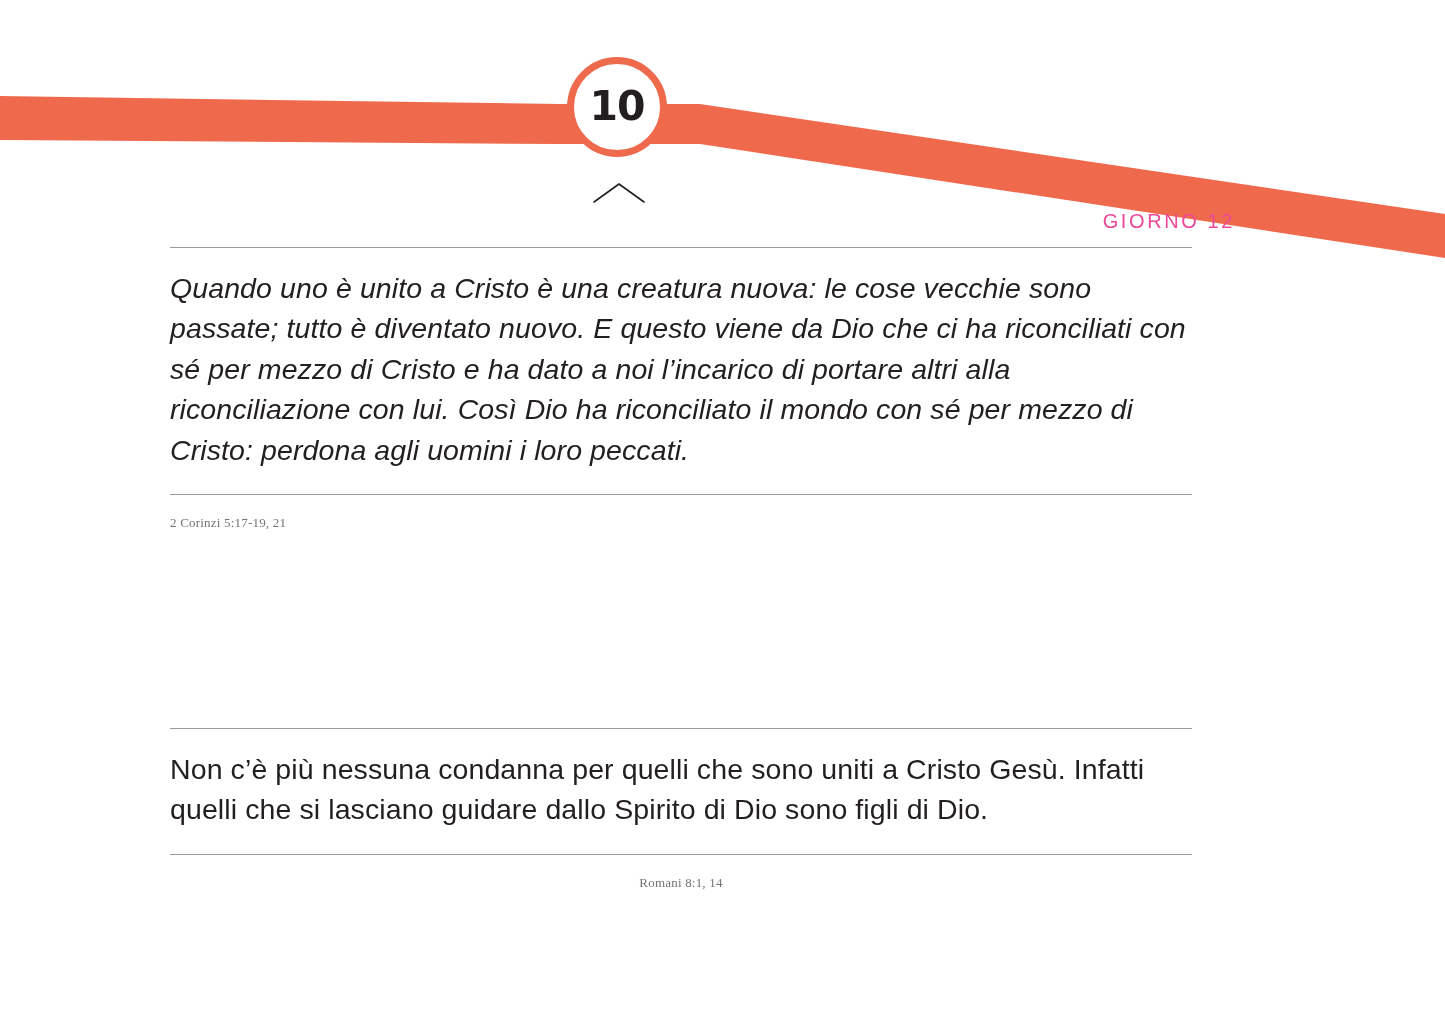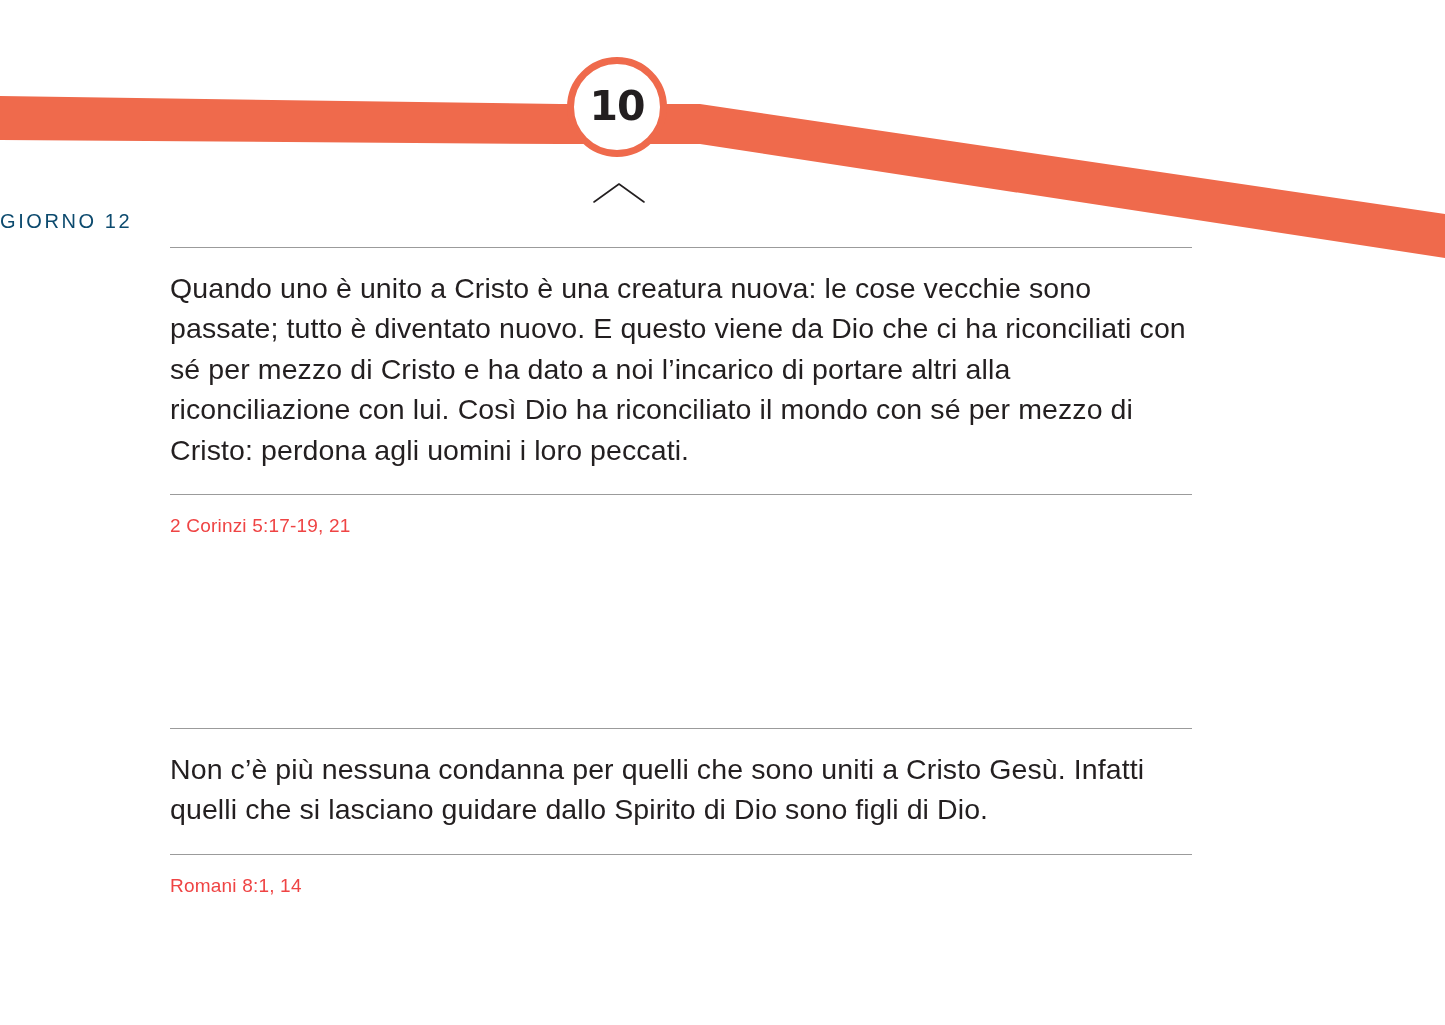--- a/index.html
+++ b/index.html
@@ -60,22 +60,22 @@
     left: 592px;
     top: 182px;
     width: 54px;
     height: 22px;
   }
   .day-label {
     position: absolute;
     left: 0;
     top: 210px;
     width: 1235px;
-    text-align: left;
-    color: #0c4a6e;
+    text-align: right;
+    color: #ec4899;
     font-size: 20px;
     letter-spacing: 2.6px;
     font-family: "Liberation Sans", sans-serif;
   }
 
   .rule {
     border: 0;
     border-top: 1px solid #9b9b9b;
     margin: 0;
     width: 100%;
@@ -89,35 +89,35 @@
     font-family: "Liberation Sans", sans-serif;
   }
   .passage p {
     margin: 0;
   }
   .passage p + p {
     margin-top: 30px;
   }
 
   .reference {
-    font-size: 19px;
-    color: #ef4444;
+    font-size: 13px;
+    color: #737373;
     letter-spacing: 0.2px;
-    font-family: Liberation Sans, sans-serif;
+    font-family: Liberation Serif, serif;
   }
 
   
   .block-1 { position: absolute; left: 170px; top: 247px; width: 1022px; }
-  .block-1 .passage { padding-top: 20px; padding-bottom: 24px; }
+  .block-1 .passage { padding-top: 20px; padding-bottom: 24px; font-style: italic; }
   .block-1 .reference { padding-top: 20px; }
 
   
   .block-2 { position: absolute; left: 170px; top: 728px; width: 1022px; }
   .block-2 .passage { padding-top: 20px; padding-bottom: 24px; }
-  .block-2 .reference { padding-top: 20px; }
+  .block-2 .reference { padding-top: 20px; text-align: center; }
 </style>
 </head>
 <body>
 
 <div class="ribbon-wrap">
   <svg width="1445" height="260" viewBox="0 0 1445 260" xmlns="http://www.w3.org/2000/svg" aria-hidden="true">
     <path d="M0 96 L560 104 L700 104 L1445 214 L1445 258 L700 144 L560 144 L0 140 Z" fill="#ef6a4c"></path>
   </svg>
 </div>
 

